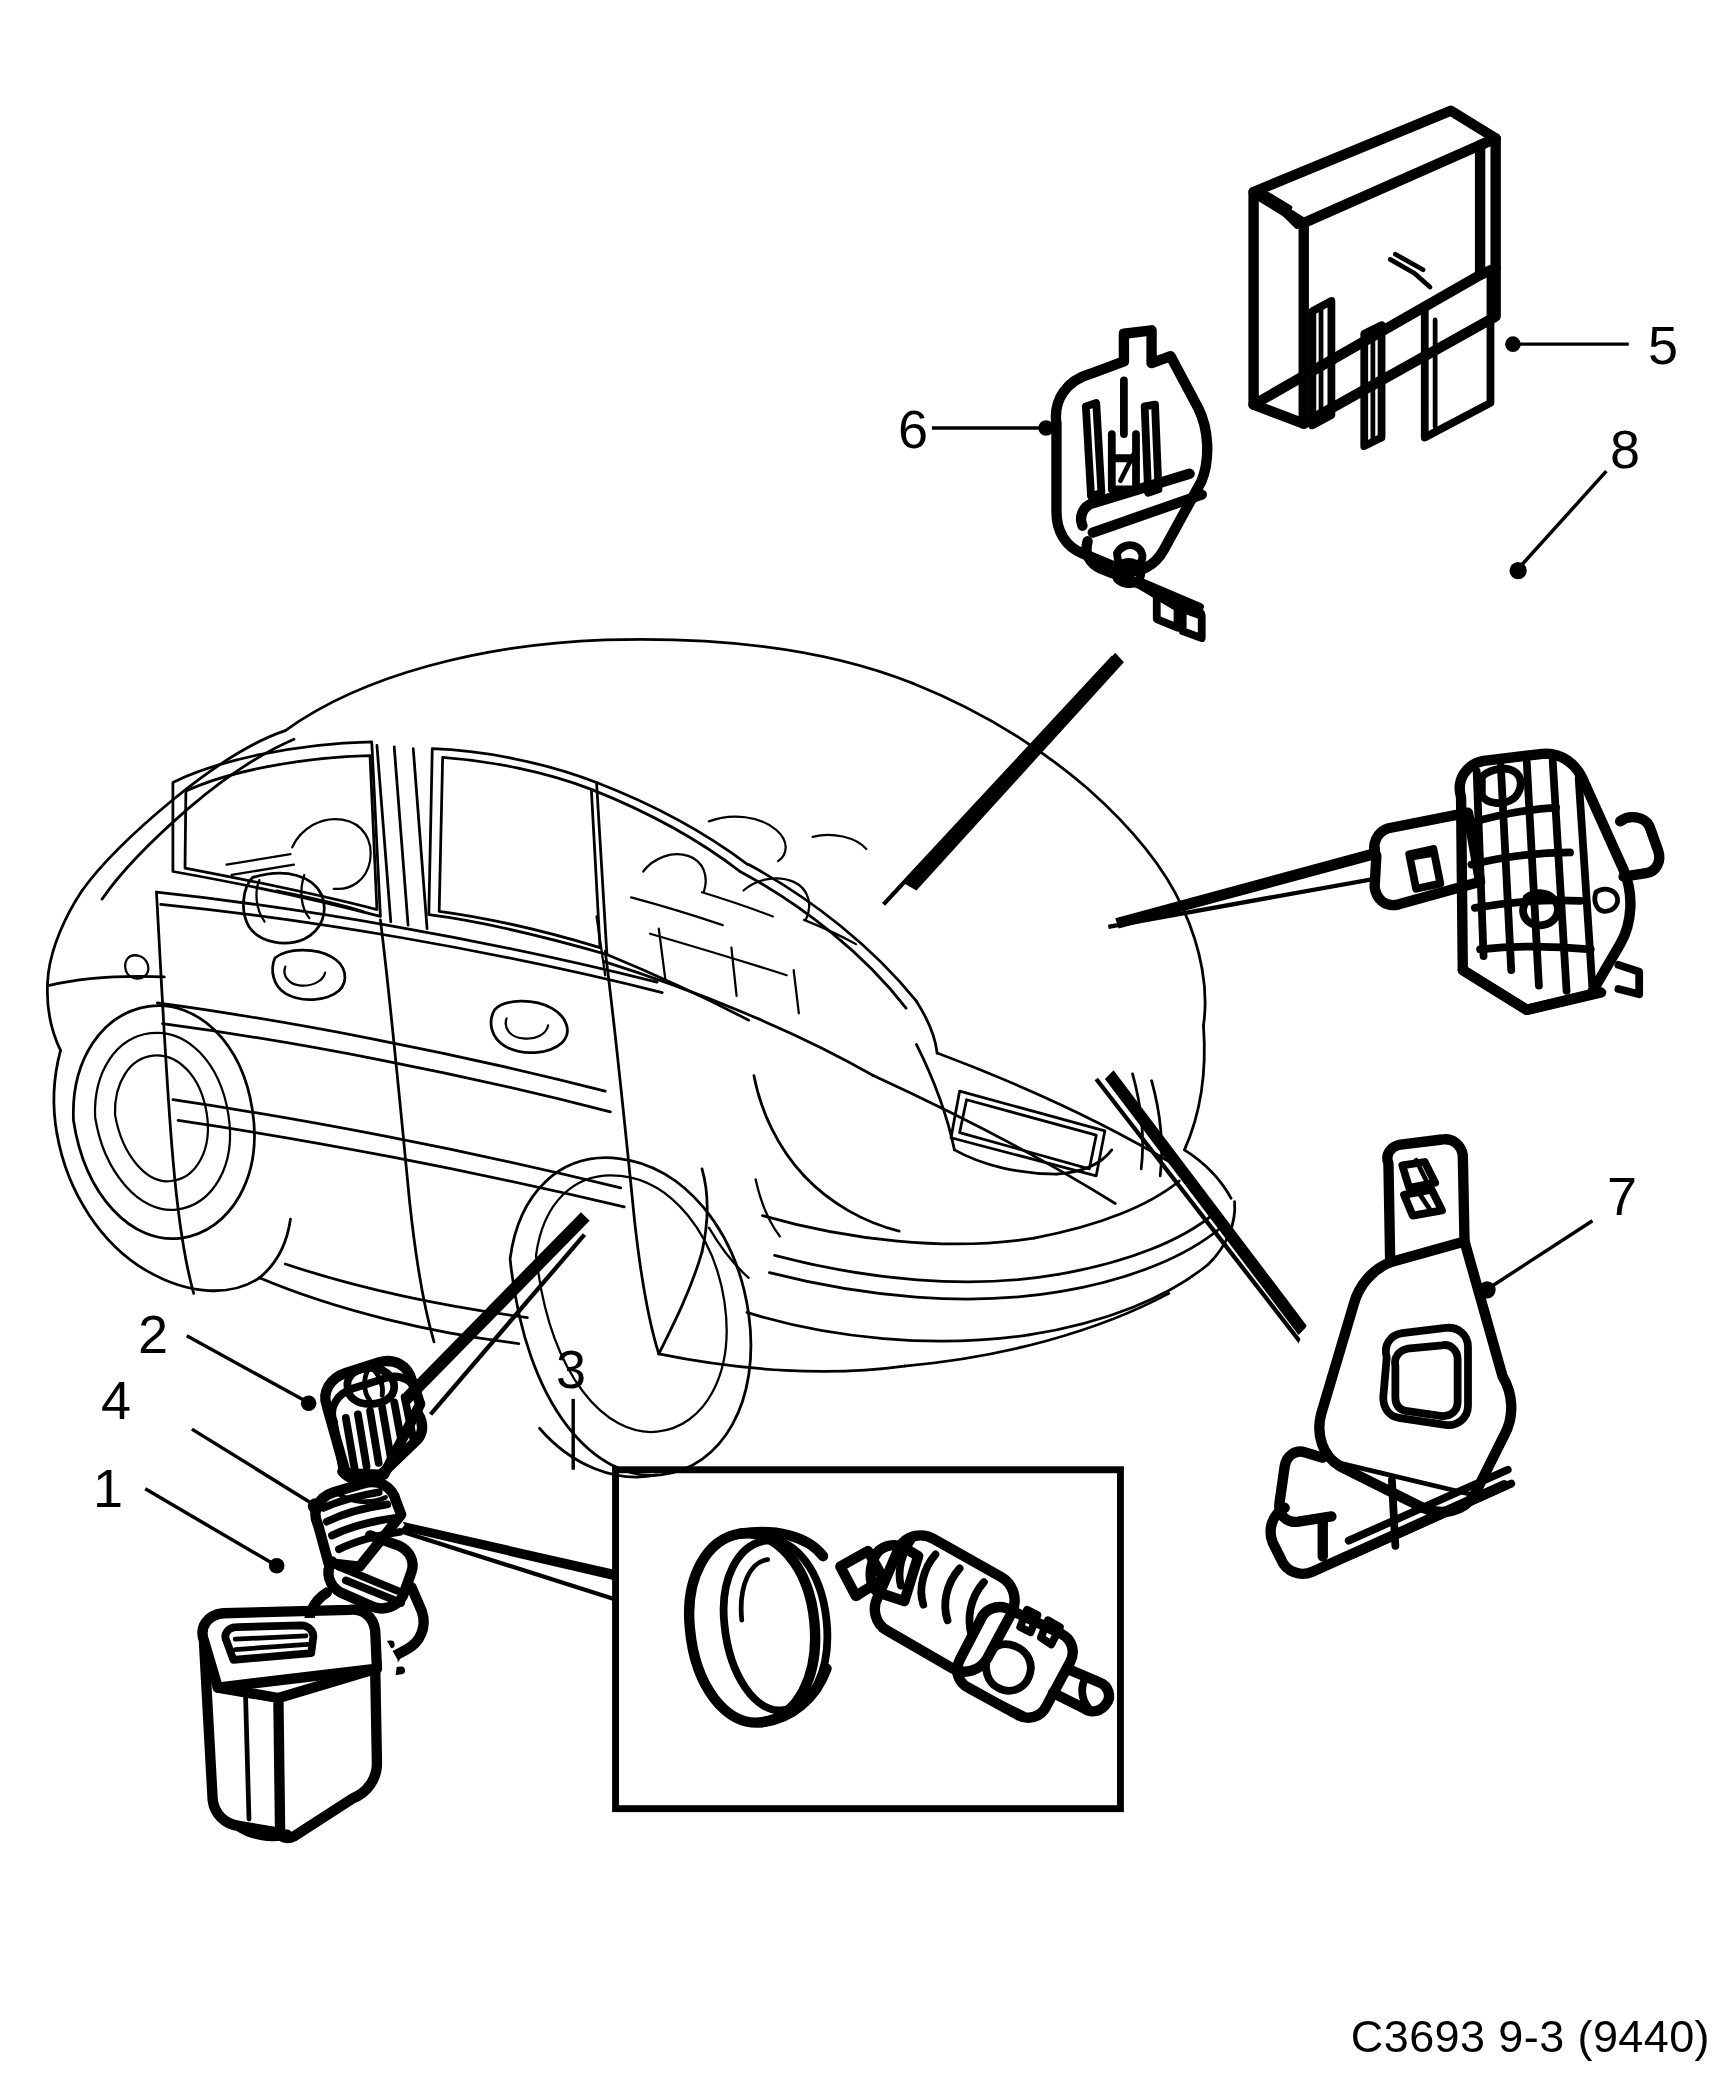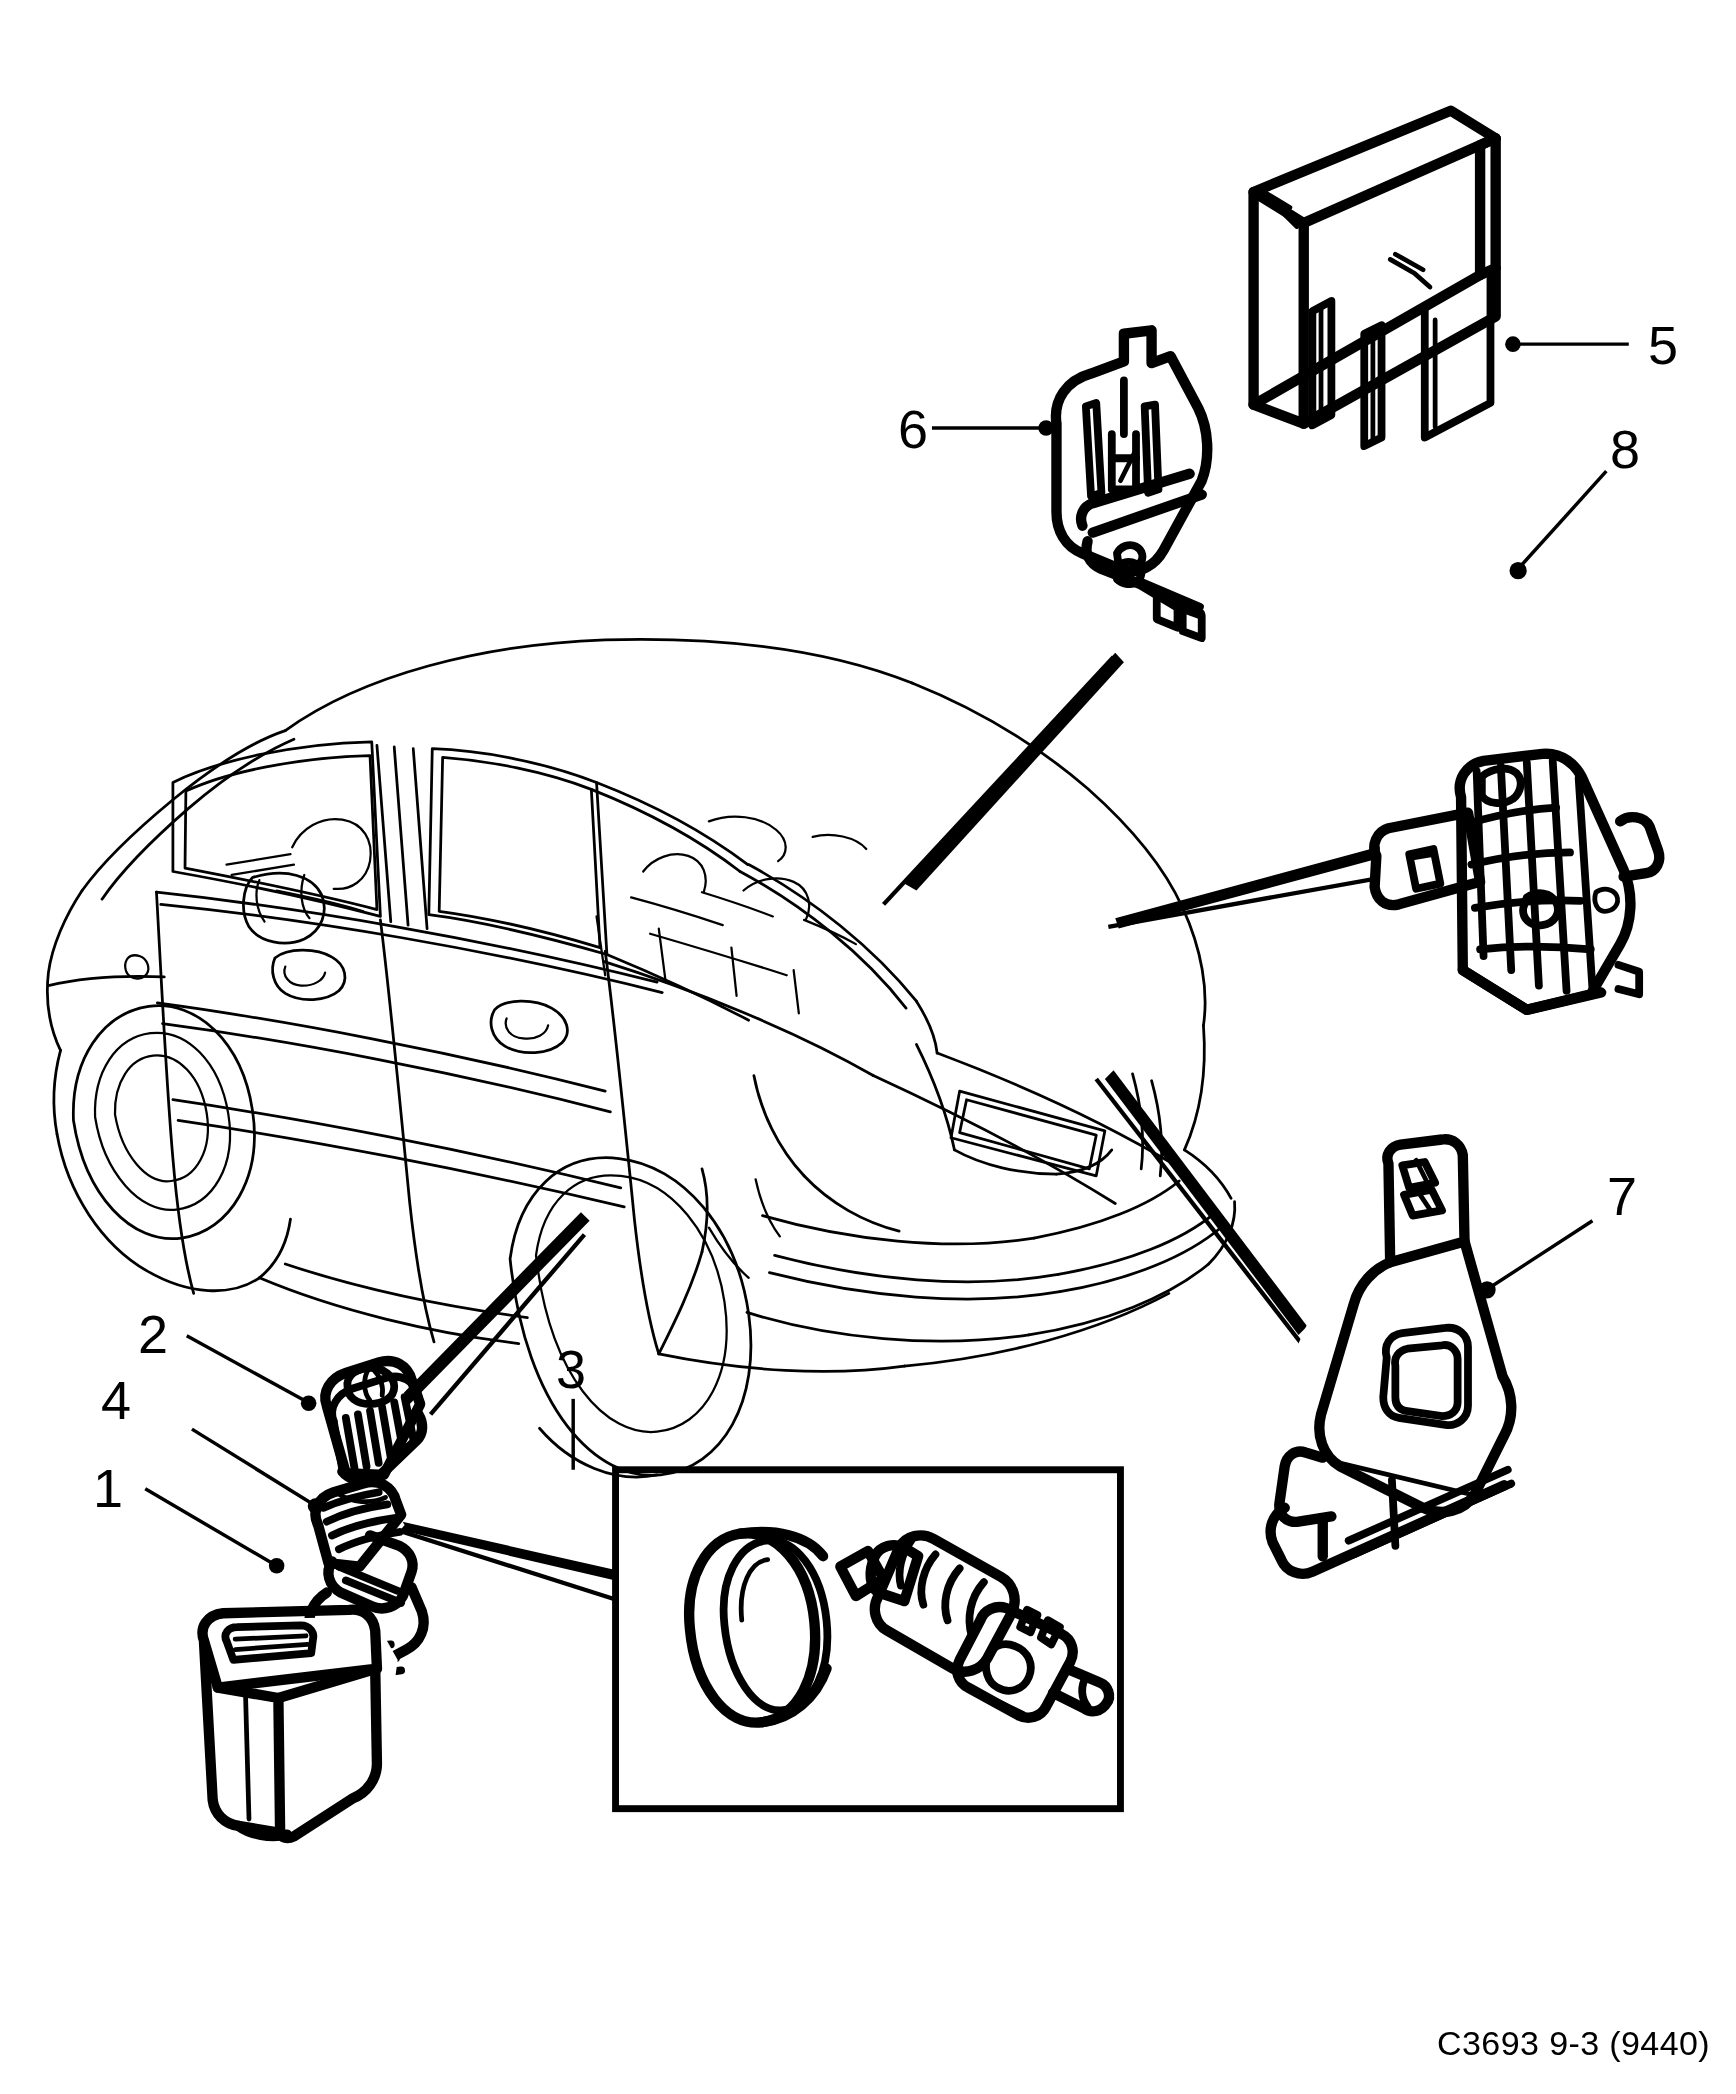--- a/index.html
+++ b/index.html
@@ -30,21 +30,21 @@
     font-size: 54px;
     color: #000000;
     line-height: 1;
     user-select: none;
   }
   #caption {
     position: absolute;
     right: 26px;
     bottom: 31px;
     font-family: "Liberation Sans", sans-serif;
-    font-size: 34px;
+    font-size: 45px;
     color: #000000;
     letter-spacing: 0.4px;
     white-space: nowrap;
   }
   .thin   { fill: none; stroke: #000; stroke-width: 3.2; stroke-linecap: round; stroke-linejoin: round; }
   .thinner{ fill: none; stroke: #000; stroke-width: 2.6; stroke-linecap: round; stroke-linejoin: round; }
   .med    { fill: none; stroke: #000; stroke-width: 5.5; stroke-linecap: round; stroke-linejoin: round; }
   .heavy  { fill: none; stroke: #000; stroke-width: 9;   stroke-linecap: round; stroke-linejoin: round; }
   .heavier{ fill: none; stroke: #000; stroke-width: 12;  stroke-linecap: round; stroke-linejoin: round; }
   .lead   { fill: none; stroke: #000; stroke-width: 4;   stroke-linecap: butt; }

